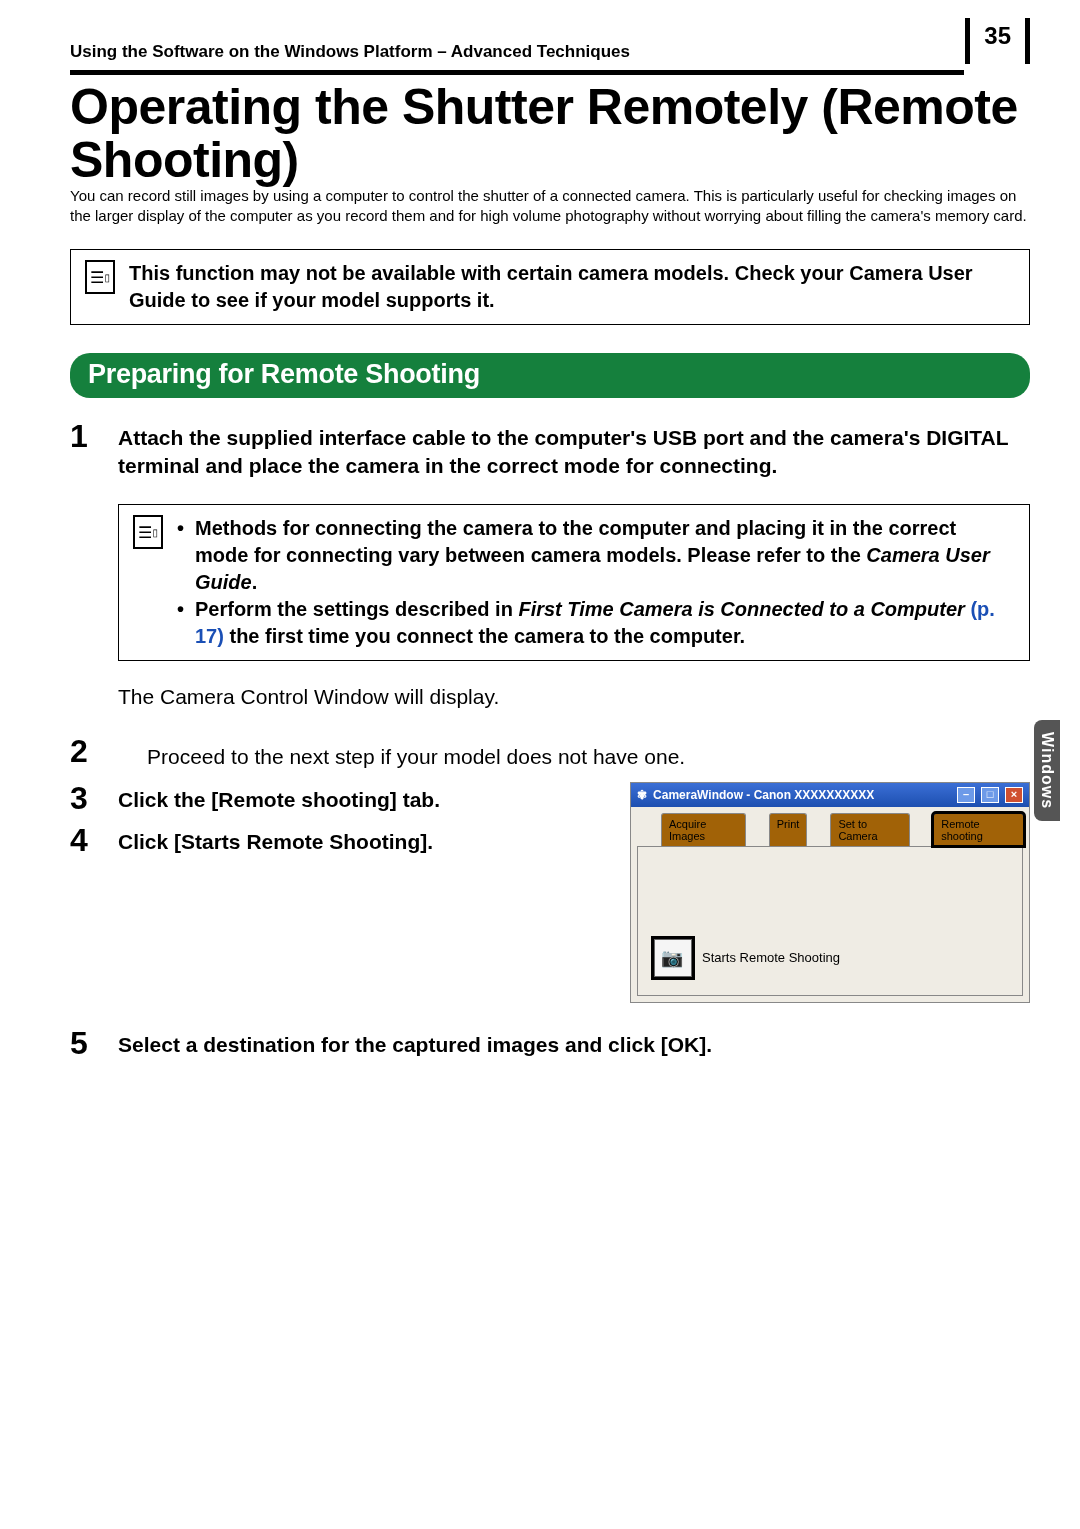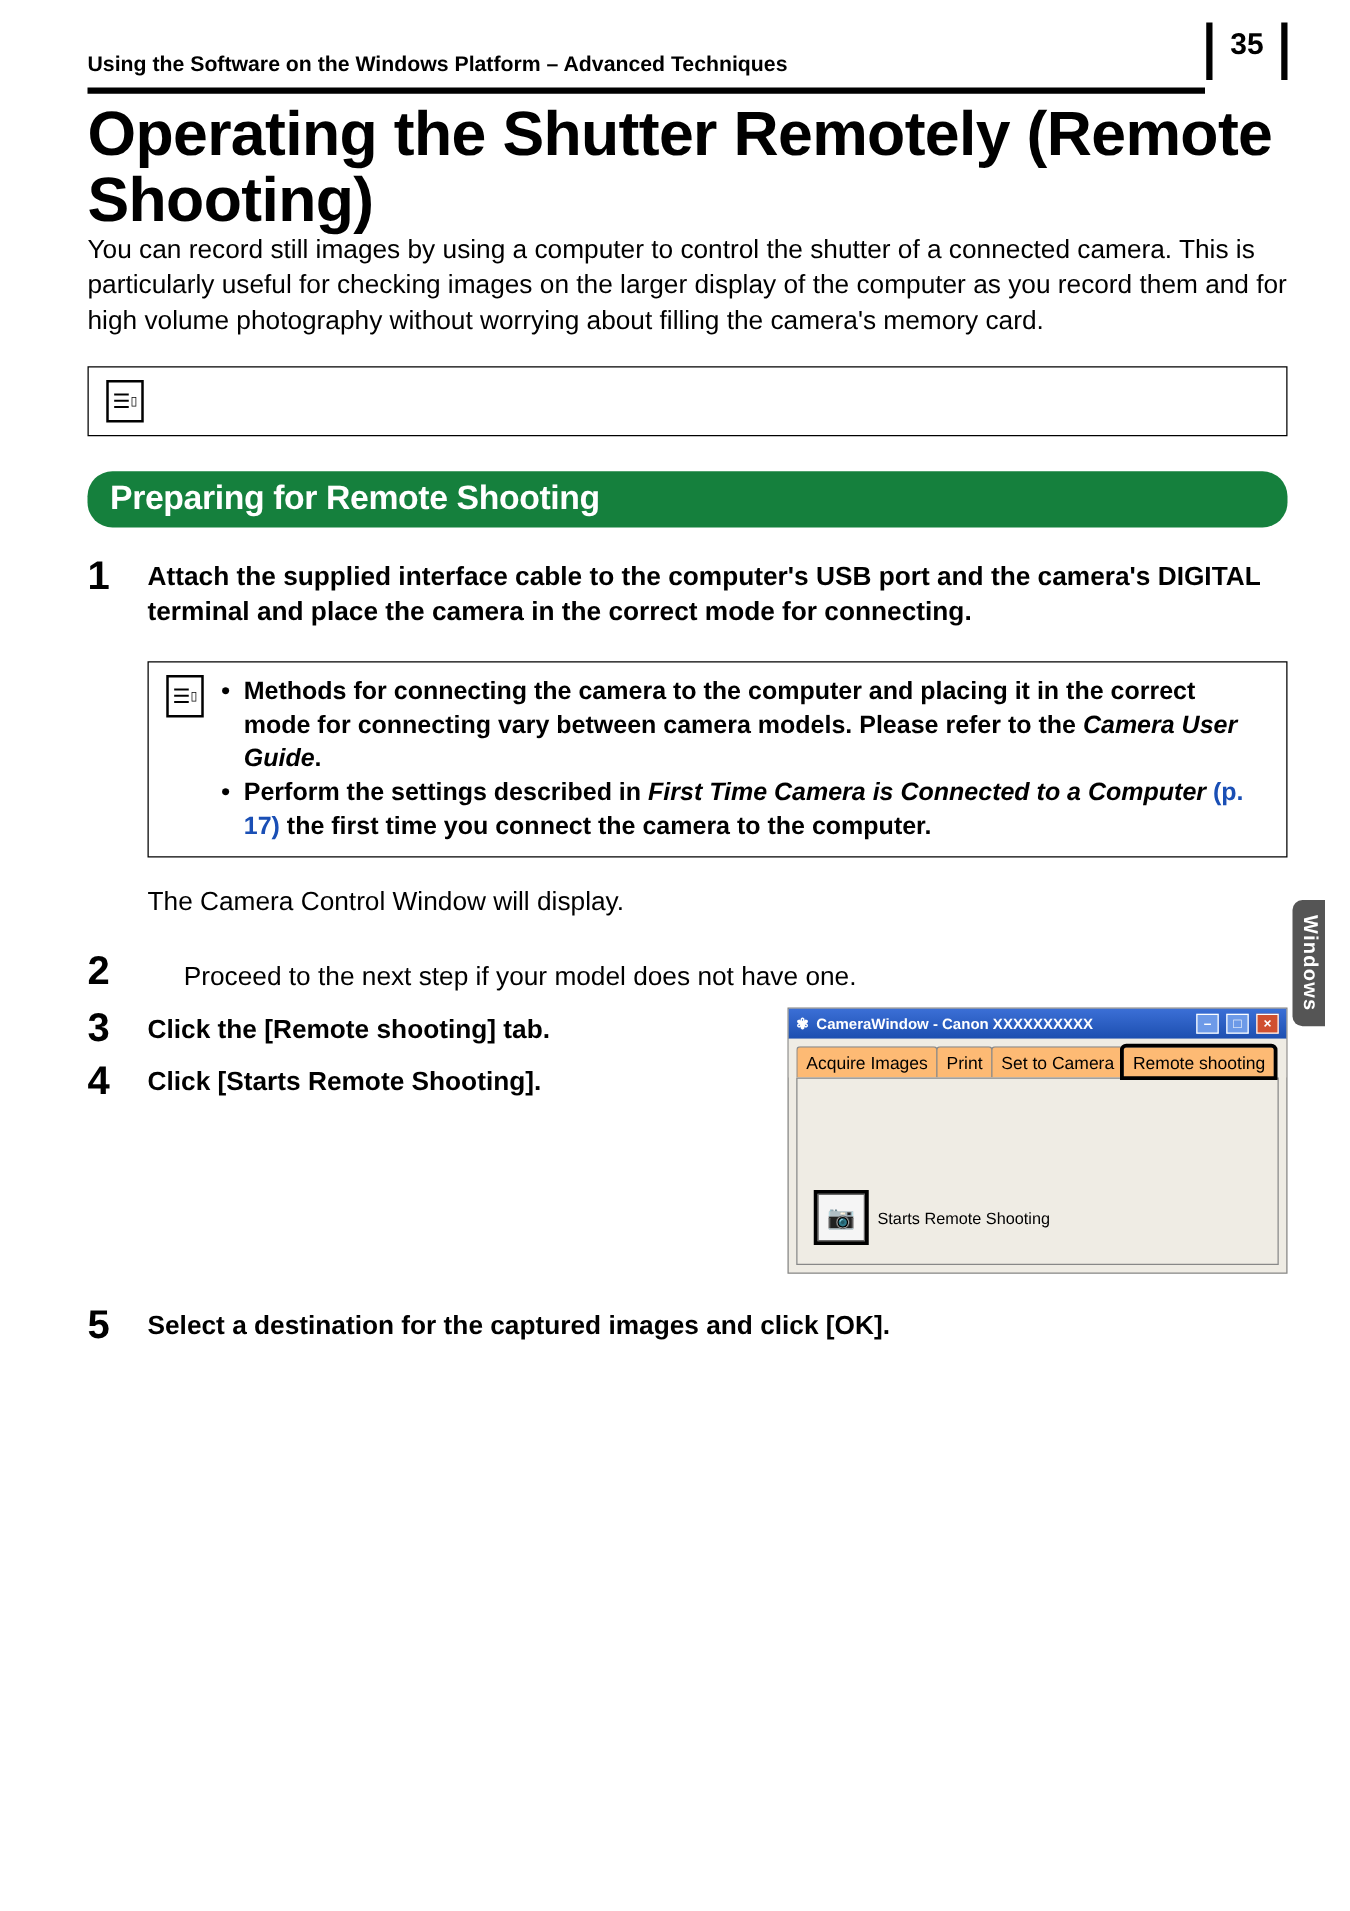--- a/index.html
+++ b/index.html
@@ -42,21 +42,21 @@
     width: calc(100% - 66px);
   }
   .main-title {
     font-family: "Arial Black", Arial, sans-serif;
     font-size: 50px;
     font-weight: 900;
     line-height: 1.05;
     letter-spacing: -0.5px;
   }
   .intro-para {
-    font-size: 21px;
+    font-size: 15px;
     line-height: 1.35;
     margin-bottom: 22px;
   }
   .note-box {
     border: 1.5px solid #000;
     padding: 10px 14px;
     display: flex;
     gap: 14px;
     align-items: flex-start;
     margin-bottom: 28px;
@@ -162,27 +162,28 @@
     font-size:11px;line-height:1;color:#fff;
   }
   .win-btn.close{background:#d05030;}
   .tabstrip{
     display:flex;
     background:#efece4;
     padding:6px 6px 0 6px;
     gap:0;
   }
   .tab{
-    font-size:14px;
+    font-size:11px;
     padding:4px 7px;
     border:1px solid #888;
     border-bottom:none;
-    background:#fdba74;
+    background:#a16207;
     border-radius:3px 3px 0 0;
     margin-right:-1px;
+    margin-left:24px;
   }
   .tab.active{
     outline:3px solid #000;
     outline-offset:-1px;
     z-index:2;
     position:relative;
   }
   .tab-body{
     border:1px solid #888;
     margin:0 6px 6px 6px;
@@ -228,20 +229,21 @@
   <div class="page-num-box">35</div>
 </div>
 <div class="thick-rule"></div>
 
 <h1 class="main-title">Operating the Shutter Remotely (Remote Shooting)</h1>
 
 <p class="intro-para">You can record still images by using a computer to control the shutter of a connected camera. This is particularly useful for checking images on the larger display of the computer as you record them and for high volume photography without worrying about filling the camera's memory card.</p>
 
 <div class="note-box">
   <div class="note-icon">☰<span style="font-size:10px">▯</span></div>
+  <div class="note-text">This function may not be available with certain camera models. Check your Camera User Guide to see if your model supports it.</div>
 </div>
 
 <div class="section-bar">Preparing for Remote Shooting</div>
 
 <div class="step">
   <div class="step-num">1</div>
   <div class="step-body">
     <div class="step-bold">Attach the supplied interface cable to the computer's USB port and the camera's DIGITAL terminal and place the camera in the correct mode for connecting.</div>
   </div>
 </div>

